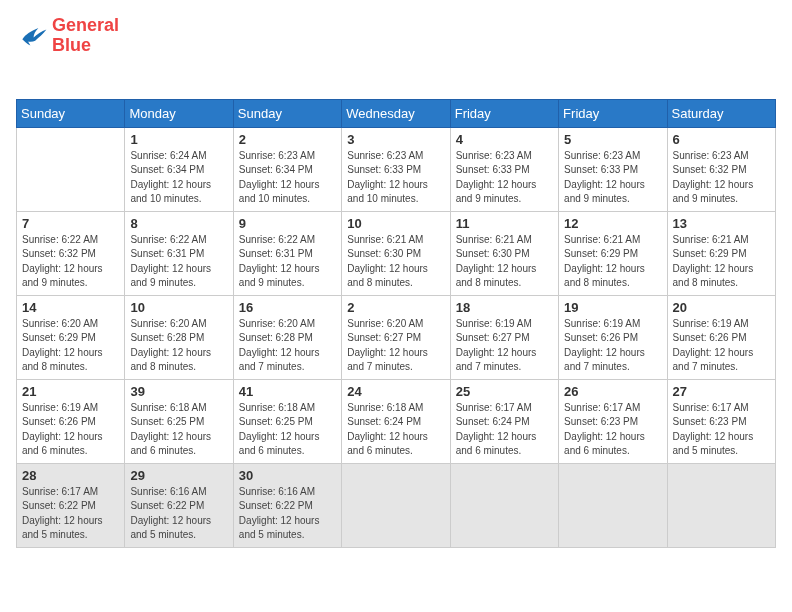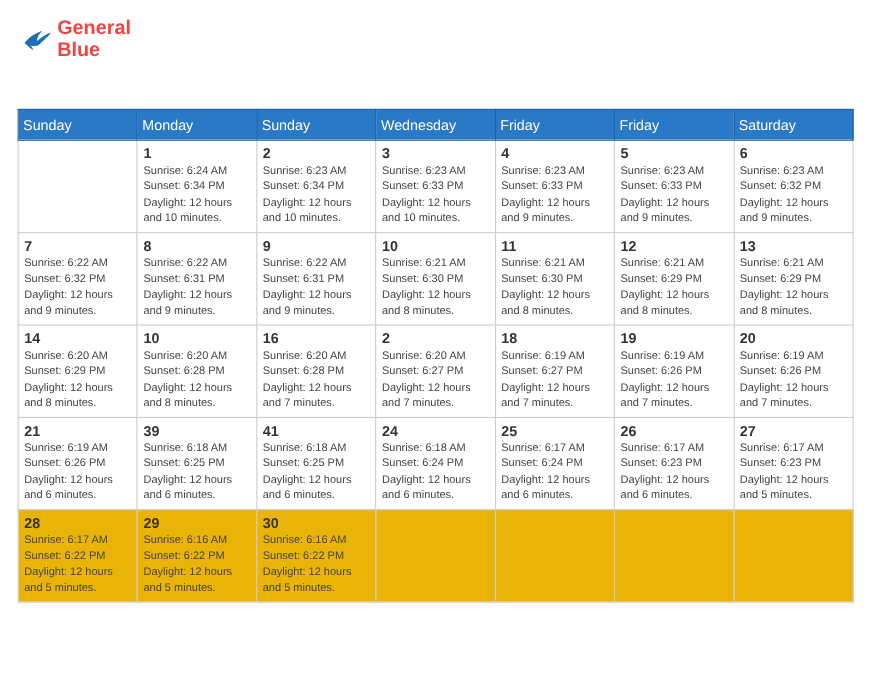--- a/index.html
+++ b/index.html
@@ -64,21 +64,21 @@
     }
     .calendar td {
       border: 1px solid #ccc;
       vertical-align: top;
       padding: 4px 5px;
       width: 108px;
       min-height: 80px;
       background: #fff;
     }
     .calendar tr:last-child td {
-      background: #eab308;
+      background: #e5e5e5;
     }
     .day-num {
       font-size: 13px;
       font-weight: bold;
       color: #333;
       display: block;
       margin-bottom: 2px;
     }
     .day-info {
       color: #444;

